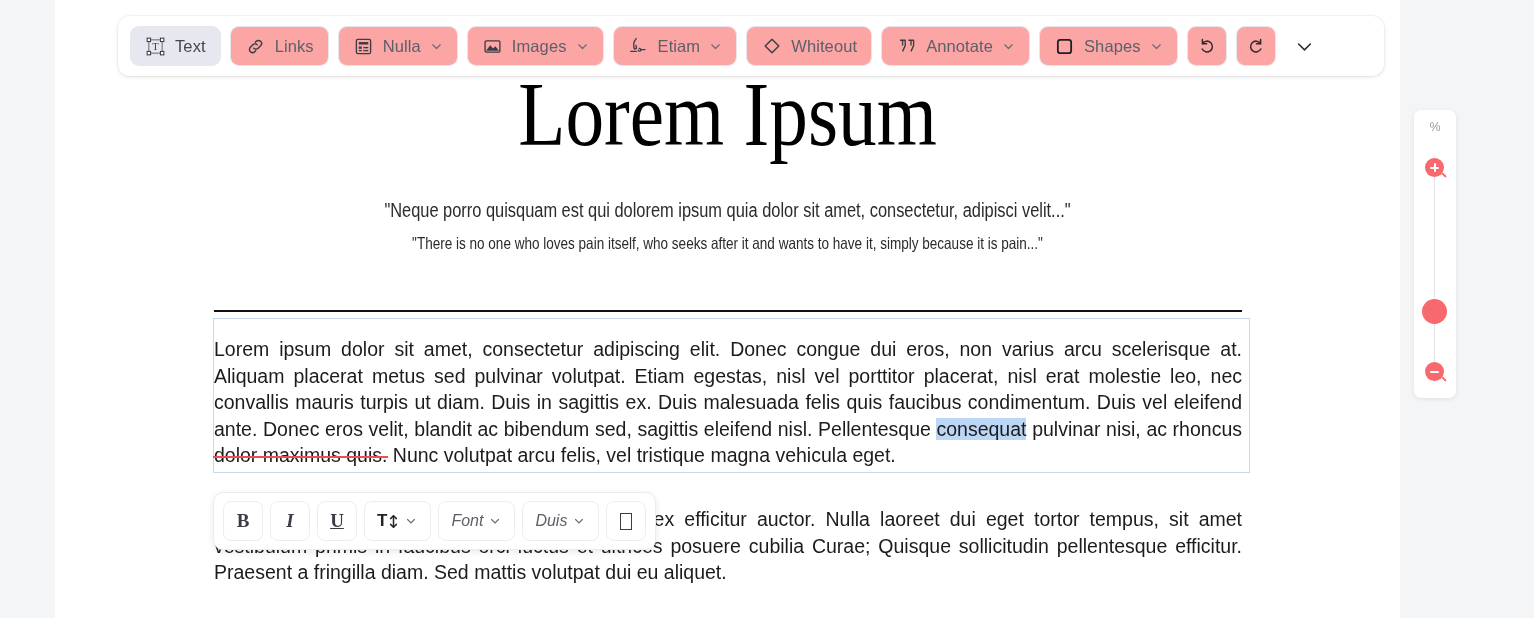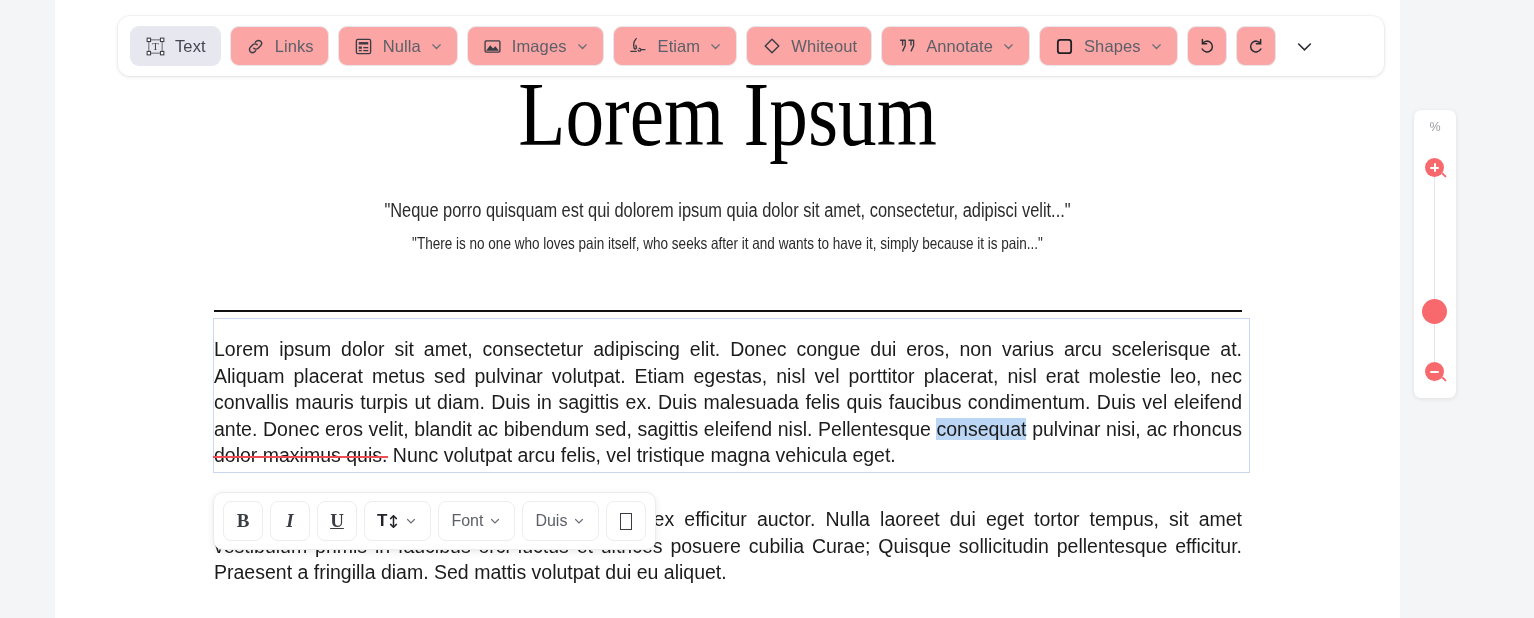--- a/index.html
+++ b/index.html
@@ -180,21 +180,21 @@
     gap: 6px;
     padding: 0 12px;
     cursor: pointer;
     user-select: none;
     color: #3b3d44;
   }
   .fmt-btn.sq { padding: 0; }
   .fmt-b { font-family: "Liberation Serif", serif; font-weight: bold; font-size: 19px; }
   .fmt-i { font-family: "Liberation Serif", serif; font-style: italic; font-weight: bold; font-size: 19px; }
   .fmt-u { font-family: "Liberation Serif", serif; font-weight: bold; font-size: 19px; text-decoration: underline; }
-  .fmt-text { font-size: 16px; color: #5d6068; white-space: nowrap; }
+  .fmt-text { font-size: 16px; color: #5d6068; white-space: nowrap; font-style: italic; }
   .tofu {
     width: 12px; height: 17px;
     border: 1.4px solid #3b3d44;
   }
   .tsize { display: flex; align-items: center; gap: 1px; font-weight: bold; font-size: 17px; color: #232428; }
 
   
   .zoom-panel {
     position: absolute;
     left: 1414px;

